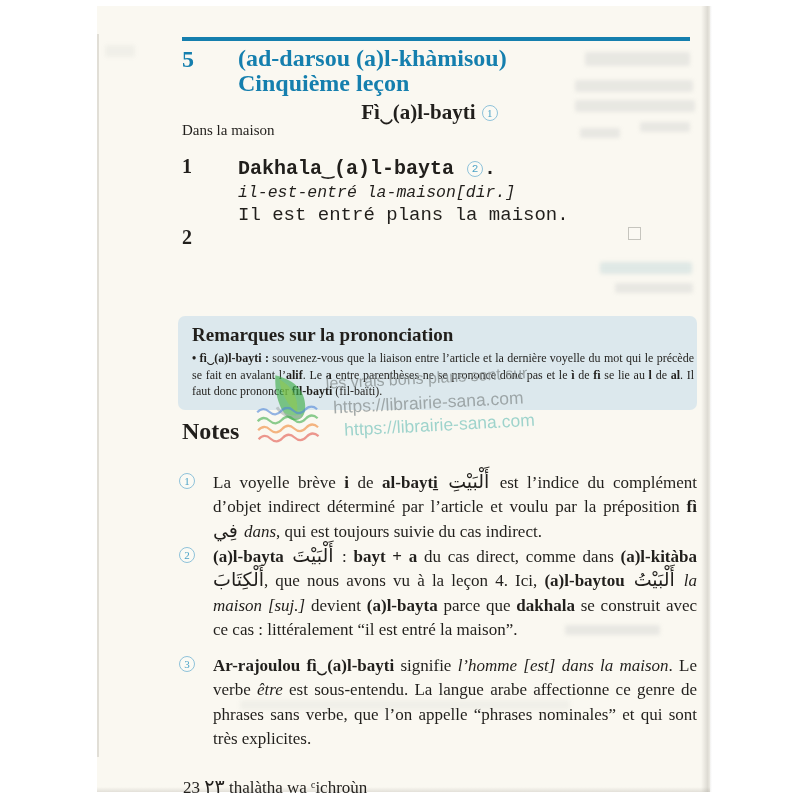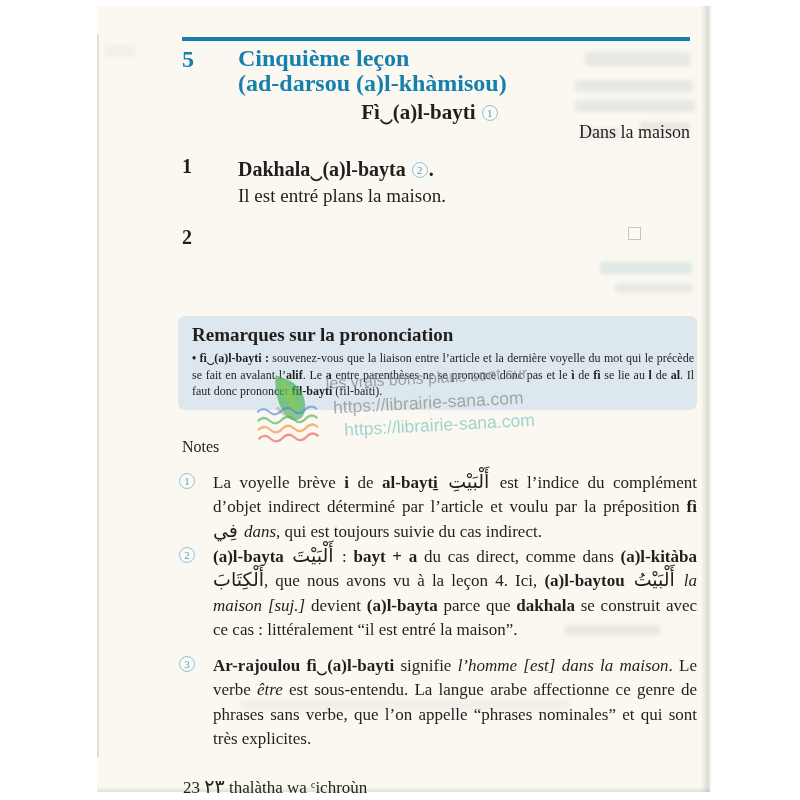--- a/index.html
+++ b/index.html
@@ -33,38 +33,38 @@
   .ghost.faint{background:rgba(118,124,130,0.07);}
 
   .rule{position:absolute;left:85px;top:31px;width:508px;height:4px;background:var(--accent-teal);}
 
   .lesson-num{position:absolute;left:85px;top:40px;font-size:24px;font-weight:bold;color:var(--accent-teal);}
   .lesson-title{position:absolute;left:141px;top:40px;width:452px;
     font-size:24px;line-height:25px;font-weight:bold;color:var(--accent-teal);}
 
   .subtitle{position:absolute;left:79px;top:91px;width:508px;text-align:center;
     font-size:21px;font-weight:bold;}
-  .subtitle-fr{position:absolute;left:85px;top:116px;width:508px;text-align:right;font-size:18px;}
+  .subtitle-fr{position:absolute;left:85px;top:116px;width:508px;text-align:left;font-size:15px;}
 
   .dlg{position:absolute;left:85px;width:510px;display:flex;}
   .dlg-num{width:56px;font-size:20px;font-weight:bold;}
-  .dlg-body{flex:1;}
+  .dlg-body{flex:1;font-family:Liberation Mono, monospace;}
   .dlg-line{font-size:20px;font-weight:bold;margin-bottom:3px;}
   .dlg-gloss{font-size:16.5px;font-style:italic;margin-bottom:2px;}
   .dlg-tr{font-size:19px;}
 
   .mini-square{position:absolute;left:531px;top:221px;width:13px;height:13px;
     border:1px solid rgba(155,155,145,0.55);background:rgba(255,255,255,0.2);}
 
   .remarks{position:absolute;left:81px;top:310px;width:519px;
     background:var(--box-bg);border-radius:7px;padding:8px 3px 10px 14px;}
   .remarks-title{font-size:19px;font-weight:bold;margin-bottom:4px;}
   .remarks-body{font-size:12px;line-height:1.38;text-align:justify;}
 
-  .notes-title{position:absolute;left:85px;top:432px;font-size:16px;font-weight:normal;}
+  .notes-title{position:absolute;left:85px;top:412px;font-size:24px;font-weight:bold;}
 
   .note{position:absolute;left:81px;width:519px;display:flex;align-items:flex-start;}
   .note-marker{width:35px;padding-top:2px;flex:0 0 35px;}
   .note-body{flex:1;font-size:17px;line-height:1.43;text-align:justify;}
   .note-1{top:465px;} .note-2{top:539px;} .note-3{top:648px;}
 
   .footer{position:absolute;left:86px;top:771px;font-size:17px;}
 
   
   .b{font-weight:bold;}
@@ -100,34 +100,35 @@
   <div class="ghost" style="left:483px;top:122px;width:40px;height:10px;"></div>
   <div class="ghost teal" style="left:503px;top:256px;width:92px;height:12px;"></div>
   <div class="ghost" style="left:518px;top:277px;width:78px;height:10px;"></div>
   <div class="ghost" style="left:468px;top:619px;width:95px;height:10px;"></div>
   <div class="ghost faint" style="left:143px;top:694px;width:330px;height:10px;"></div>
   <div class="ghost faint" style="left:8px;top:39px;width:30px;height:12px;"></div>
 
   <div class="rule"></div>
   <div class="lesson-num">5</div>
   <div class="lesson-title">
+    <div>(ad-darsou (a)l-khàmisou)</div>
     <div>Cinquième leçon</div>
-    <div>(ad-darsou (a)l-khàmisou)</div>
   </div>
 
   <div class="subtitle">
     <span>Fì‿(a)l-bayti</span>
     <span class="ref">1</span>
   </div>
   <div class="subtitle-fr">Dans la maison</div>
 
   <div class="dlg" style="top:149px;">
     <div class="dlg-num">1</div>
     <div class="dlg-body">
       <div class="dlg-line"><span class="b">Dakhala‿(a)l-bayta </span><span class="ref">2</span><span class="b">.</span></div>
+      <div class="dlg-gloss">il-est-entré la-maison[dir.]</div>
       <div class="dlg-tr">Il est entré plans la maison.</div>
     </div>
   </div>
 
   <div class="dlg" style="top:220px;">
     <div class="dlg-num">2</div>
   </div>
 
   <div class="mini-square"></div>
 

